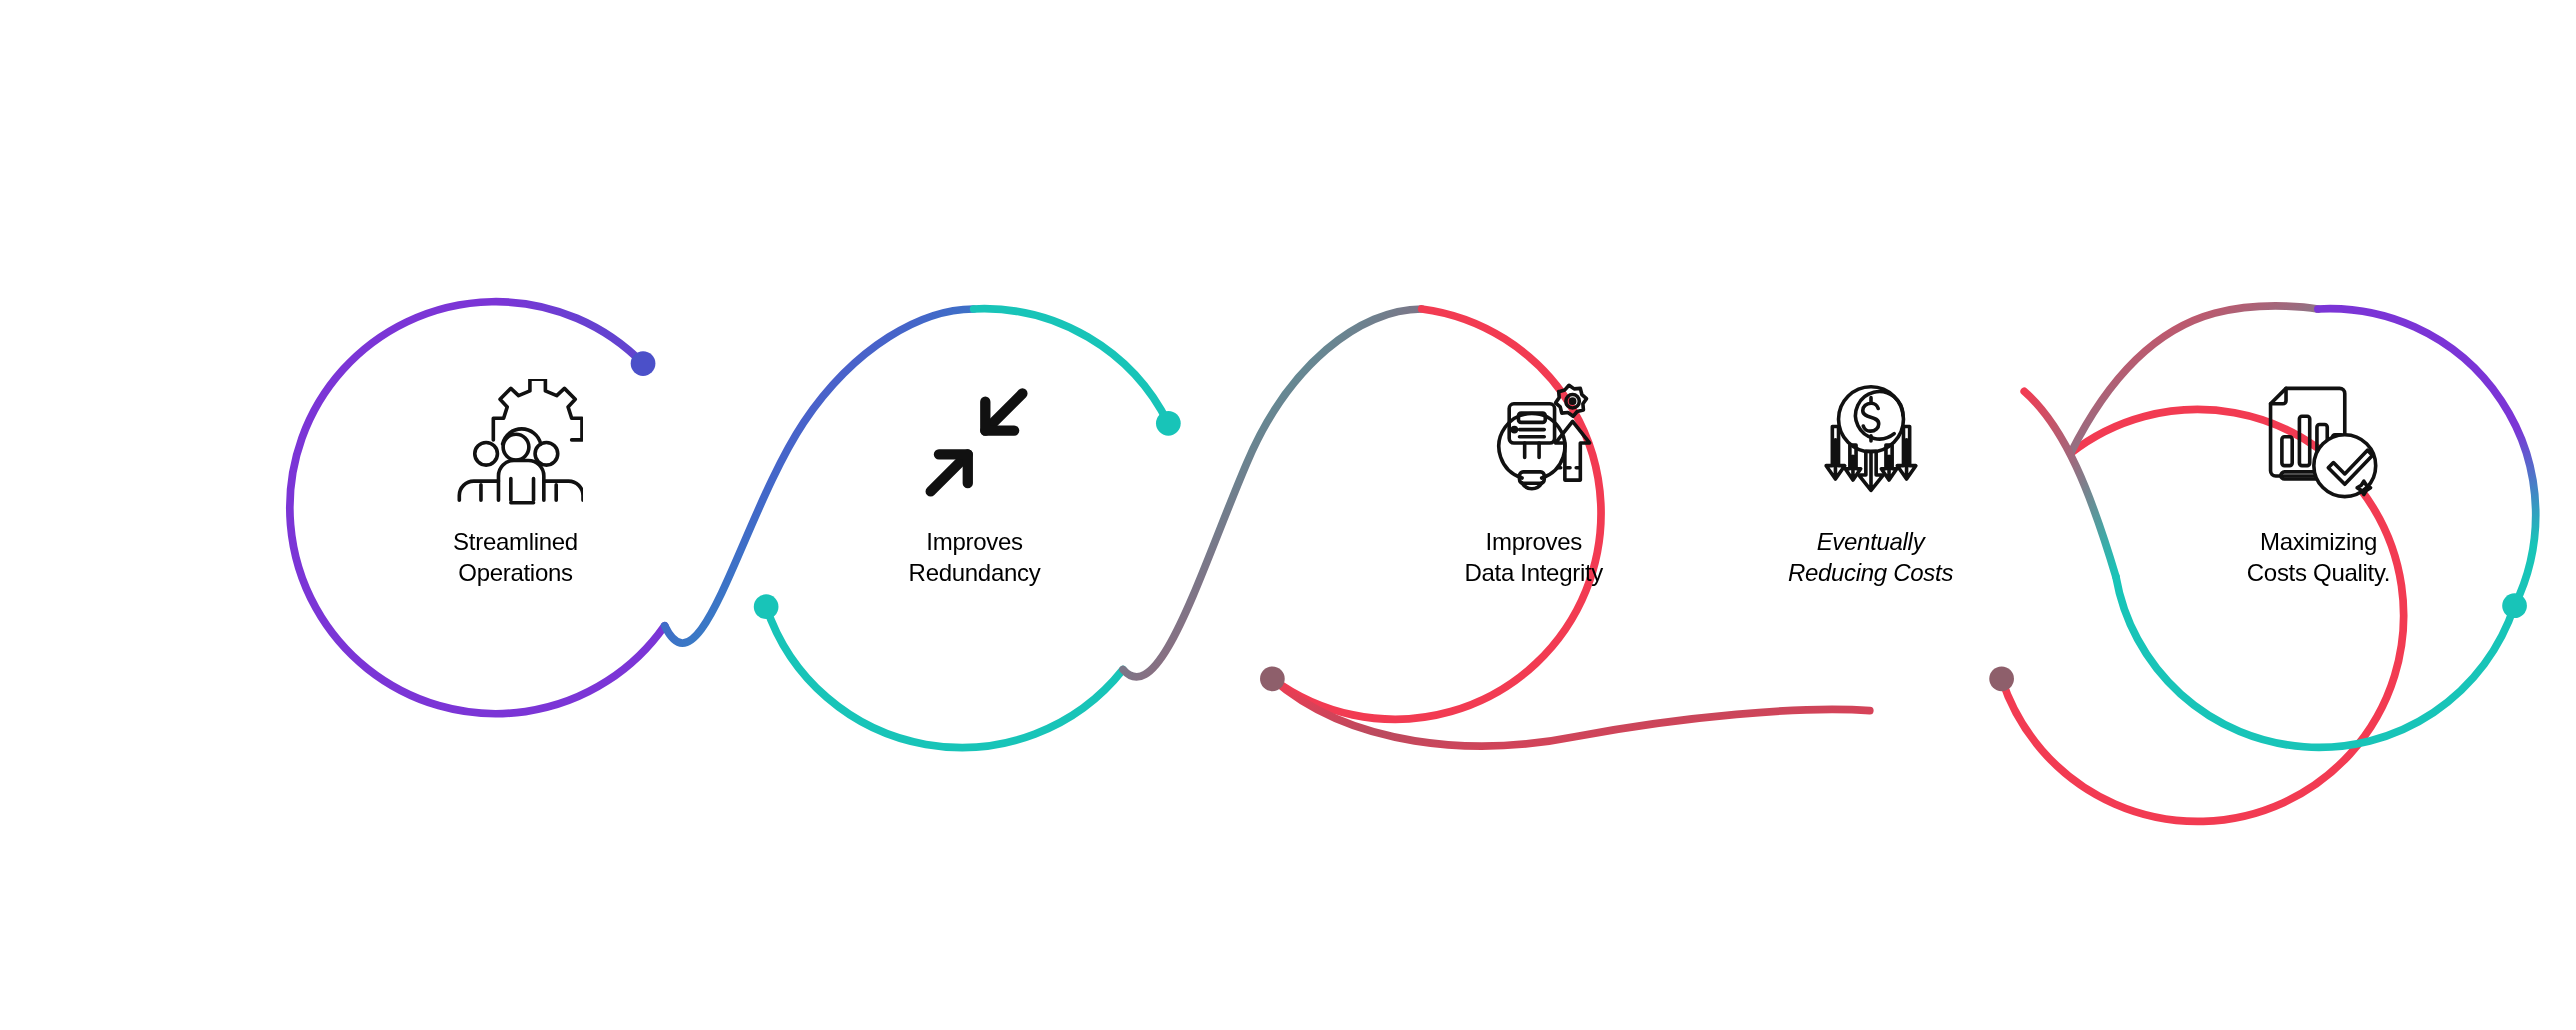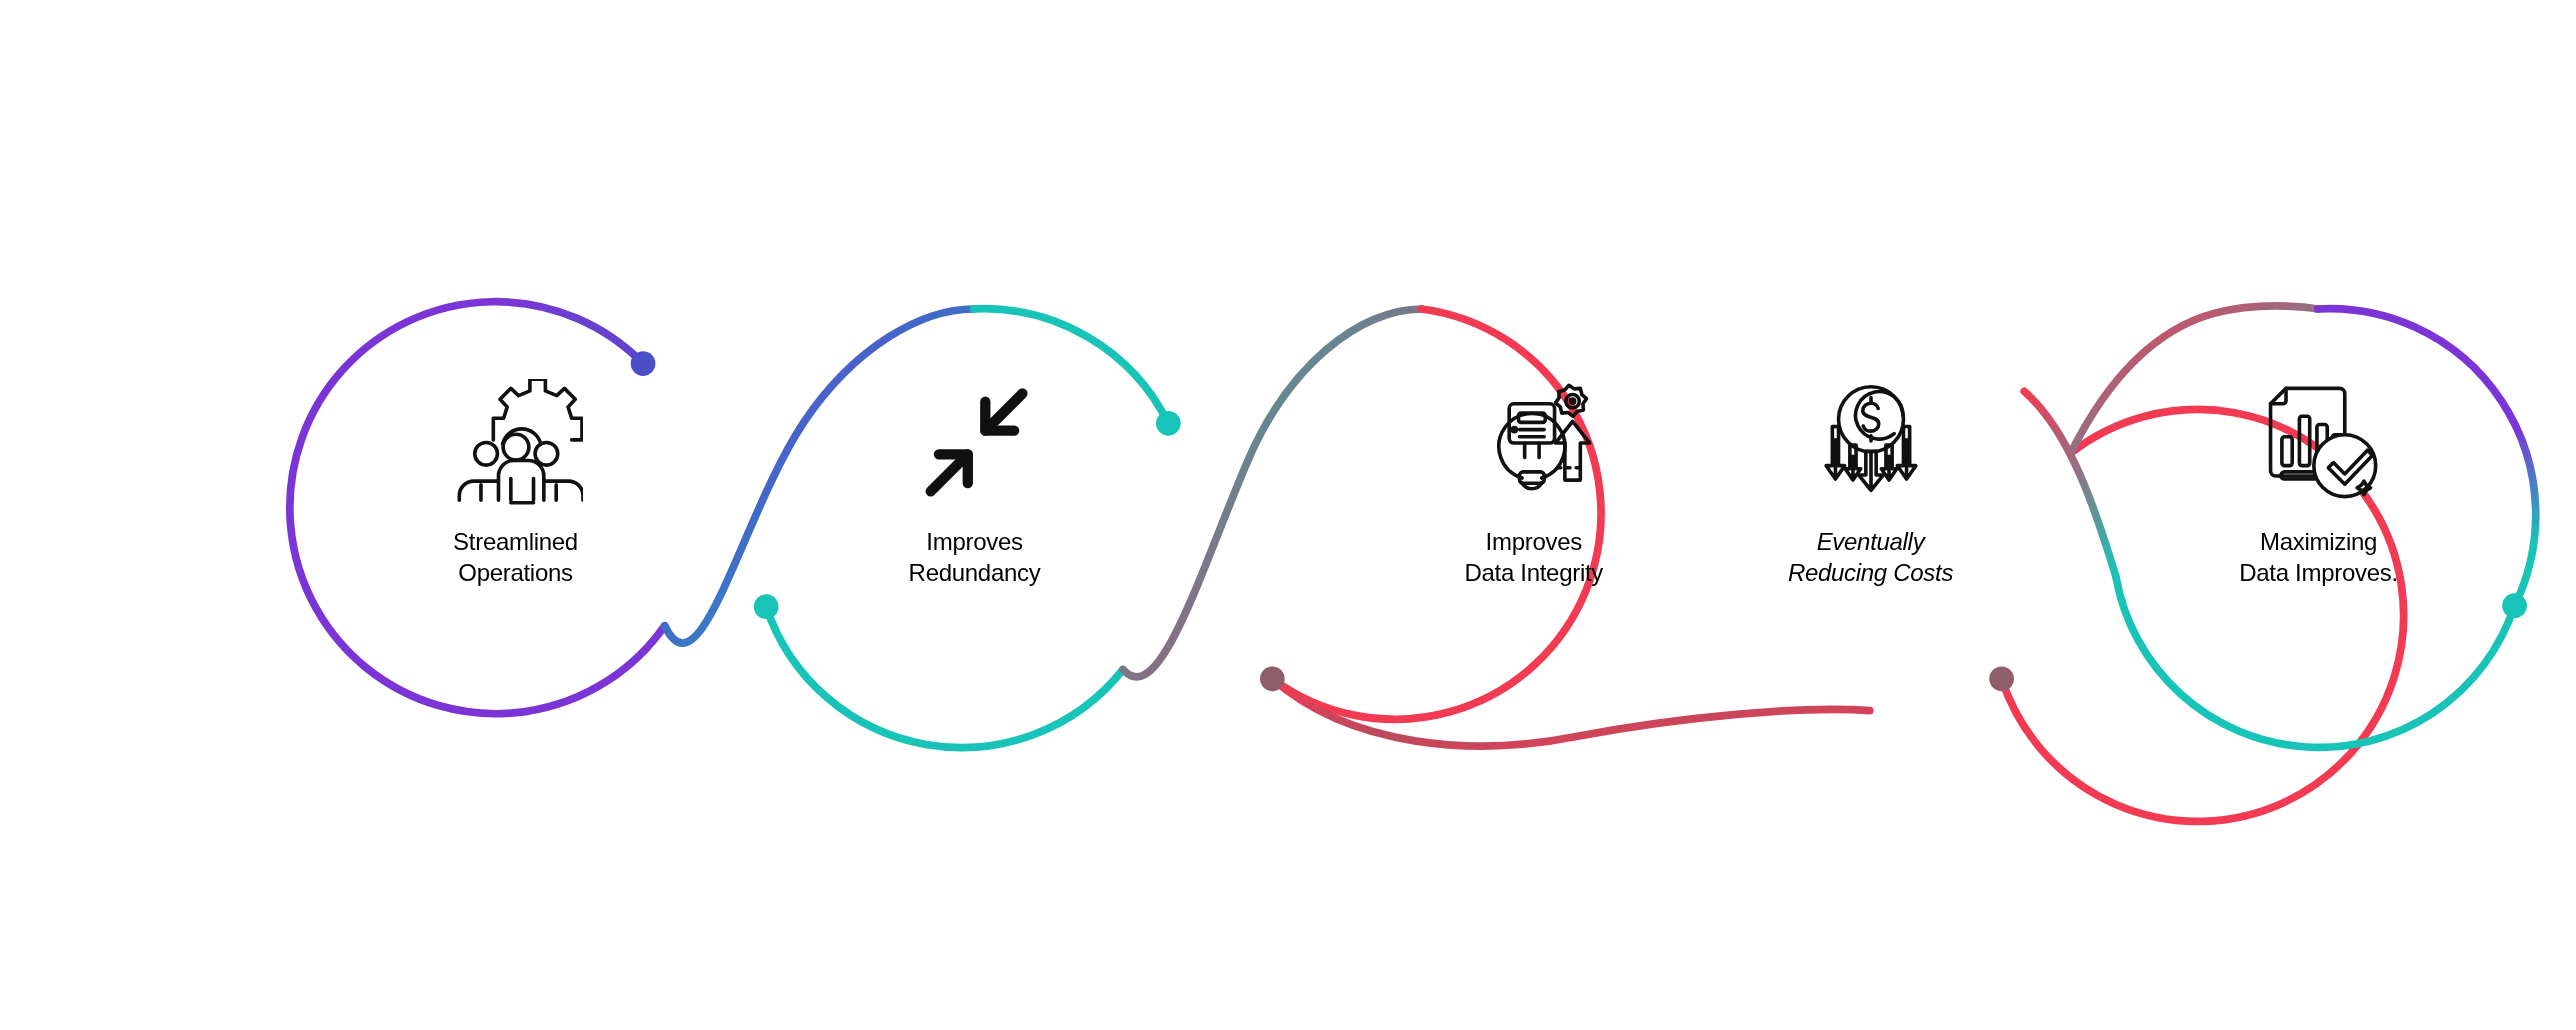--- a/index.html
+++ b/index.html
@@ -240,17 +240,17 @@
         <rect x="92" y="72" width="20" height="96" rx="5"></rect>
         <rect x="126" y="88" width="20" height="80" rx="5"></rect>
         <rect x="156" y="108" width="20" height="60" rx="5"></rect>
         <rect x="56" y="180" width="92" height="14" rx="7"></rect>
         <circle cx="180" cy="168" r="60" fill="#fff"></circle>
         <path d="M148 172 l10 -10 22 22 44 -46 10 10 -54 56z"></path>
         <path d="M212 206 l5 -8 5 8 8 5 -8 5 -5 8 -5 -8 -8 -5z"></path>
       </svg>
     </div>
     <div class="node-label">Maximizing
-Data Improves.</div>
+Costs Quality.</div>
   </div>
 
 </div>
 
 
 </body></html>

